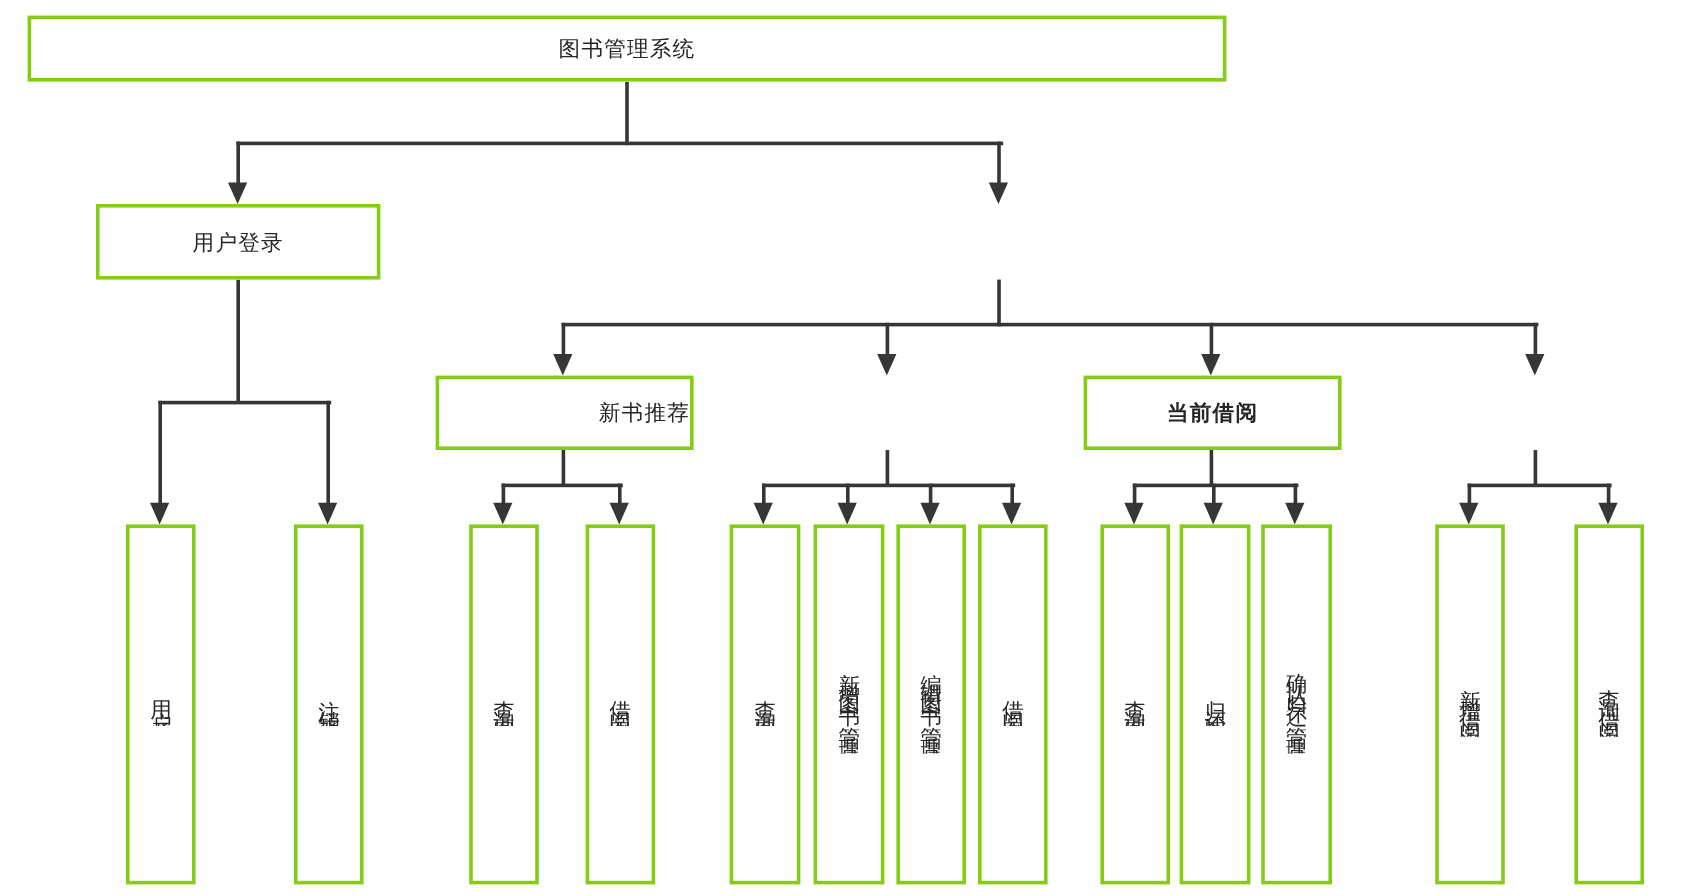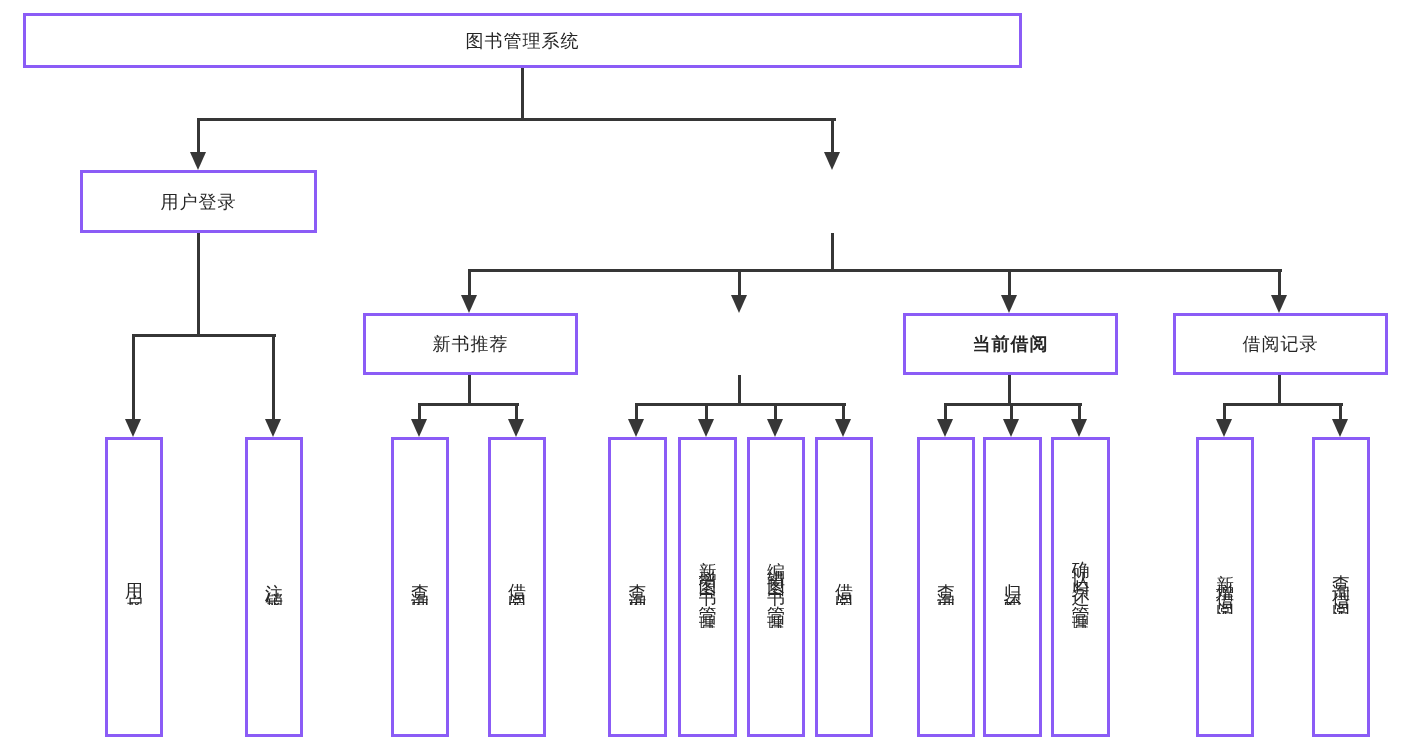--- a/index.html
+++ b/index.html
@@ -2,21 +2,21 @@
 <html><head>
 <meta charset="utf-8">
 <style>
   html,body{margin:0;padding:0;background:#ffffff;}
   .canvas{
     position:relative;width:1405px;height:747px;background:#ffffff;overflow:hidden;
     font-family:"Liberation Sans","DejaVu Sans",sans-serif;color:#262626;
   }
   .node{
     position:absolute;box-sizing:border-box;background:#ffffff;
-    border:3px solid #8b5cf6;display:flex;align-items:center;justify-content:center;
+    border:3px solid #84cc16;display:flex;align-items:center;justify-content:center;
     font-size:18px;letter-spacing:1px;color:#262626;
   }
   .vnode span{
     writing-mode:vertical-rl;letter-spacing:9px;line-height:1;
     display:block;max-height:288px;overflow:hidden;
   }
   .line{position:absolute;background:#363636;}
   .arr{
     position:absolute;width:0;height:0;
     border-left:8px solid transparent;border-right:8px solid transparent;
@@ -93,28 +93,25 @@
   <div class="arr" style="left:1332px;top:419px;"></div>
 
   <div class="node" style="left:23px;top:13px;width:999px;height:55px;">
     <span>图书管理系统</span>
   </div>
 
   <div class="node" style="left:80px;top:170px;width:237px;height:63px;">
     <span>用户登录</span>
   </div>
 
-  <div class="node" style="left:363px;top:313px;width:215px;height:62px;">
+  <div class="node" style="left:363px;top:313px;width:215px;height:62px;justify-content:flex-end;">
     <span>新书推荐</span>
   </div>
   <div class="node" style="left:903px;top:313px;width:215px;height:62px;font-weight:bold;">
     <span>当前借阅</span>
-  </div>
-  <div class="node" style="left:1173px;top:313px;width:215px;height:62px;">
-    <span>借阅记录</span>
   </div>
 
   <div class="node vnode" style="left:105px;top:437px;width:58px;height:300px;">
     <span>用户登录</span>
   </div>
   <div class="node vnode" style="left:245px;top:437px;width:58px;height:300px;">
     <span>注销登录</span>
   </div>
 
   <div class="node vnode" style="left:391px;top:437px;width:58px;height:300px;">

